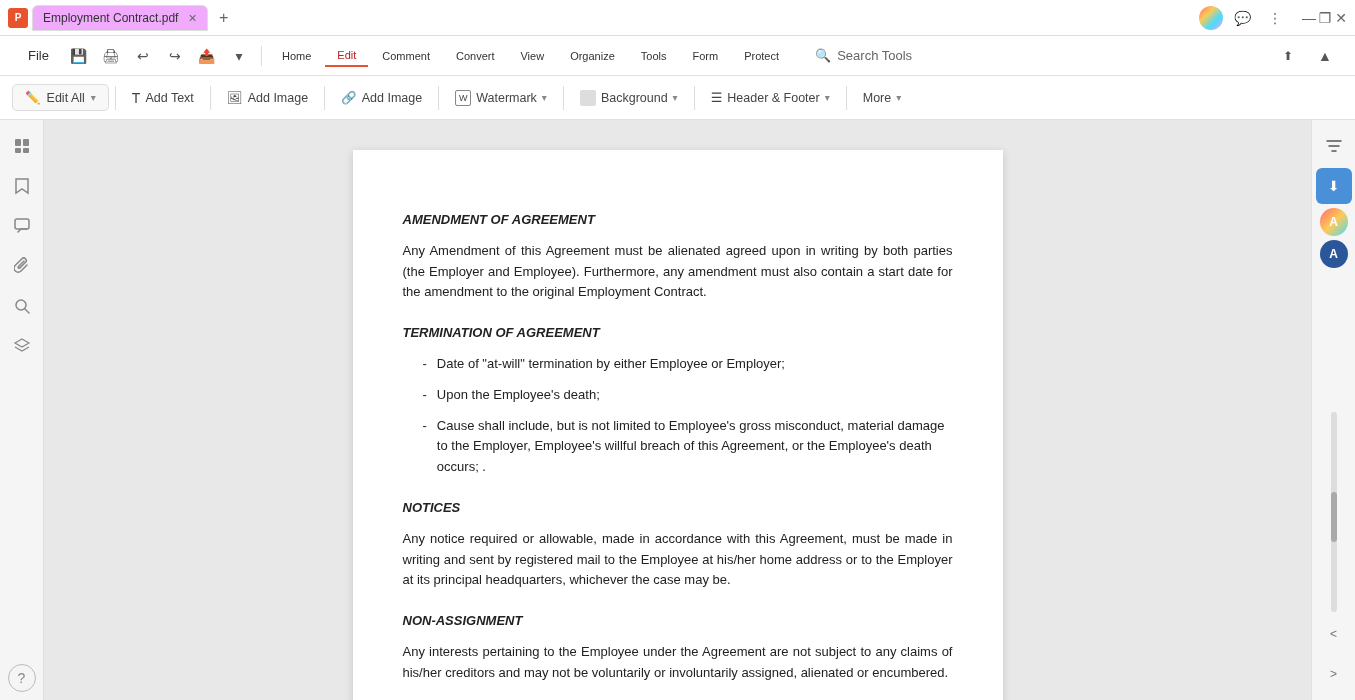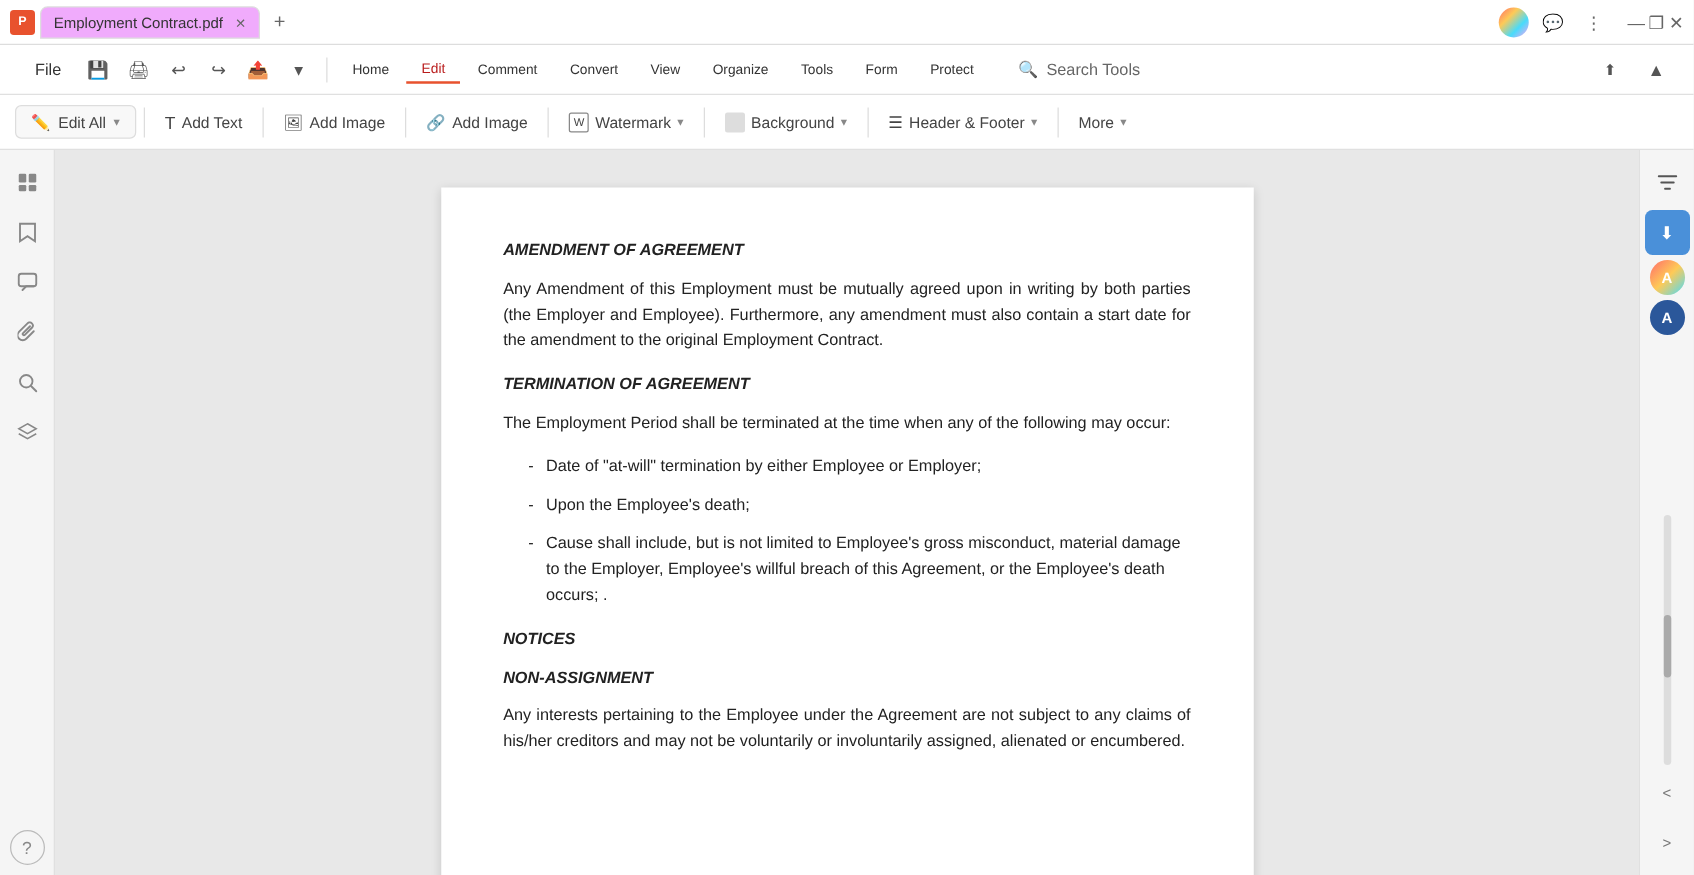--- a/index.html
+++ b/index.html
@@ -135,20 +135,21 @@
       padding: 40px 50px;
       box-shadow: 0 2px 8px rgba(0,0,0,0.15);
       font-size: 13px;
       line-height: 1.6;
       color: #222;
     }
     .doc-section-title {
       font-weight: bold;
       font-style: italic;
       margin-bottom: 10px;
+      margin-top: 20px;
     }
     .doc-para { margin-bottom: 14px; text-align: justify; }
     .doc-list { margin-left: 20px; margin-bottom: 14px; }
     .doc-list-item { display: flex; gap: 10px; margin-bottom: 10px; }
     .doc-list-dash { flex-shrink: 0; }
 
     
     .right-sidebar {
       width: 44px;
       background: #f5f5f5;
@@ -329,38 +330,38 @@
     </div>
     <div class="sidebar-spacer"></div>
     <div class="sidebar-icon" style="font-size:14px;color:#888;border:1px solid #bbb;border-radius:50%;width:28px;height:28px;">?</div>
   </div>
 
   <div class="doc-area">
     <div class="doc-page">
 
       <div id="doc-content">
           <div class="doc-section-title">AMENDMENT OF AGREEMENT</div>
-          <div class="doc-para">Any Amendment of this Employment must be mutually agreed upon in writing by both parties (the Employer and Employee).  Furthermore, any amendment must also contain a start date for the amendment to the original Employment Contract.</div>
+          <div class="doc-para">Any Amendment of this Agreement must be alienated agreed upon in writing by both parties (the Employer and Employee).  Furthermore, any amendment must also contain a start date for the amendment to the original Employment Contract.</div>
           <div class="doc-section-title">TERMINATION OF AGREEMENT</div>
-          <div class="doc-para">The Employment Period shall be terminated at the time when any of the following may occur:</div>
           <div class="doc-list">
             <div class="doc-list-item">
               <span class="doc-list-dash">-</span>
               <span>Date of "at-will" termination by either Employee or Employer;</span>
             </div>
             <div class="doc-list-item">
               <span class="doc-list-dash">-</span>
               <span>Upon the Employee's death;</span>
             </div>
             <div class="doc-list-item">
               <span class="doc-list-dash">-</span>
               <span>Cause shall include, but is not limited to Employee's gross misconduct, material damage to the Employer, Employee's willful breach of this Agreement, or the Employee's death occurs; .</span>
             </div>
           </div>
           <div class="doc-section-title">NOTICES</div>
+          <div class="doc-para">Any notice required or allowable, made in accordance with this Agreement, must be made in writing and sent by registered mail to the Employee at his/her home address or to the Employer at its principal headquarters, whichever the case may be.</div>
           <div class="doc-section-title">NON-ASSIGNMENT</div>
           <div class="doc-para">Any interests pertaining to the Employee under the Agreement are not subject to any claims of his/her creditors and may not be voluntarily or involuntarily assigned, alienated or encumbered.</div>
         </div>
     </div>
   </div>
 
   <div class="right-sidebar">
     <div class="right-sidebar-icon" style="color:#555;font-size:16px;">
       <svg width="18" height="18" viewBox="0 0 18 18" fill="none">
           <line x1="2" y1="4" x2="16" y2="4" stroke="#555" stroke-width="1.5" stroke-linecap="round"></line>

